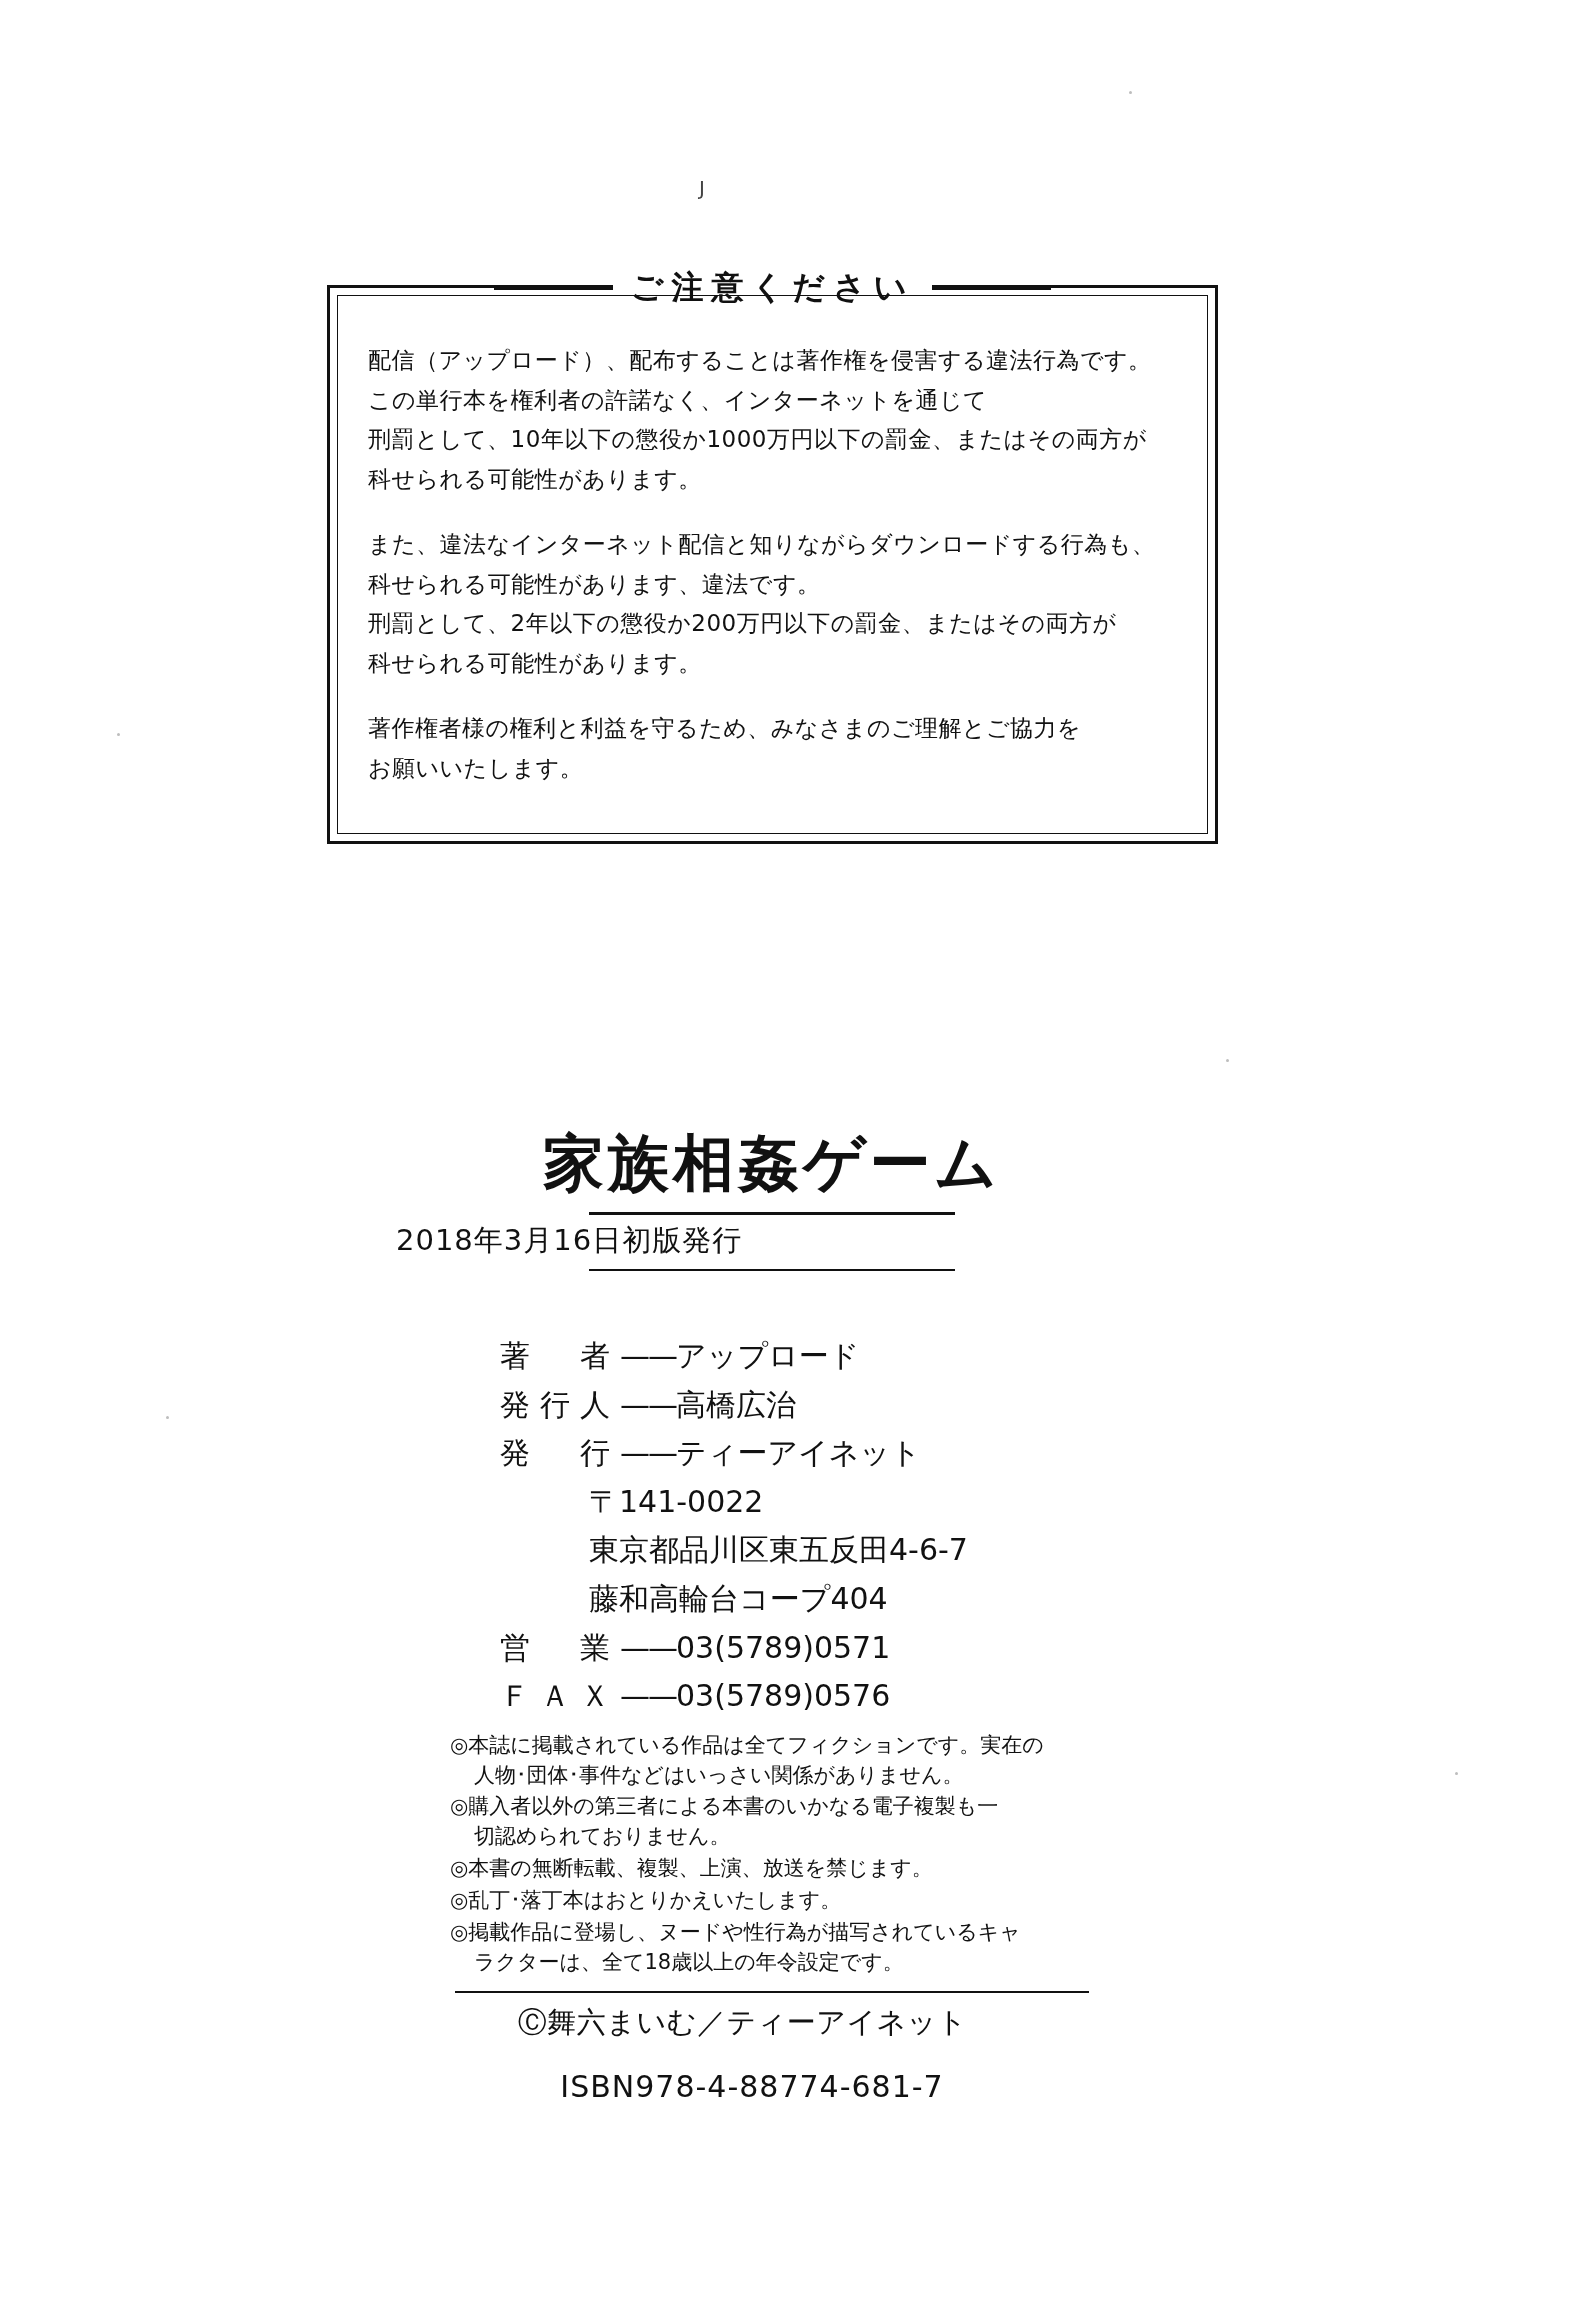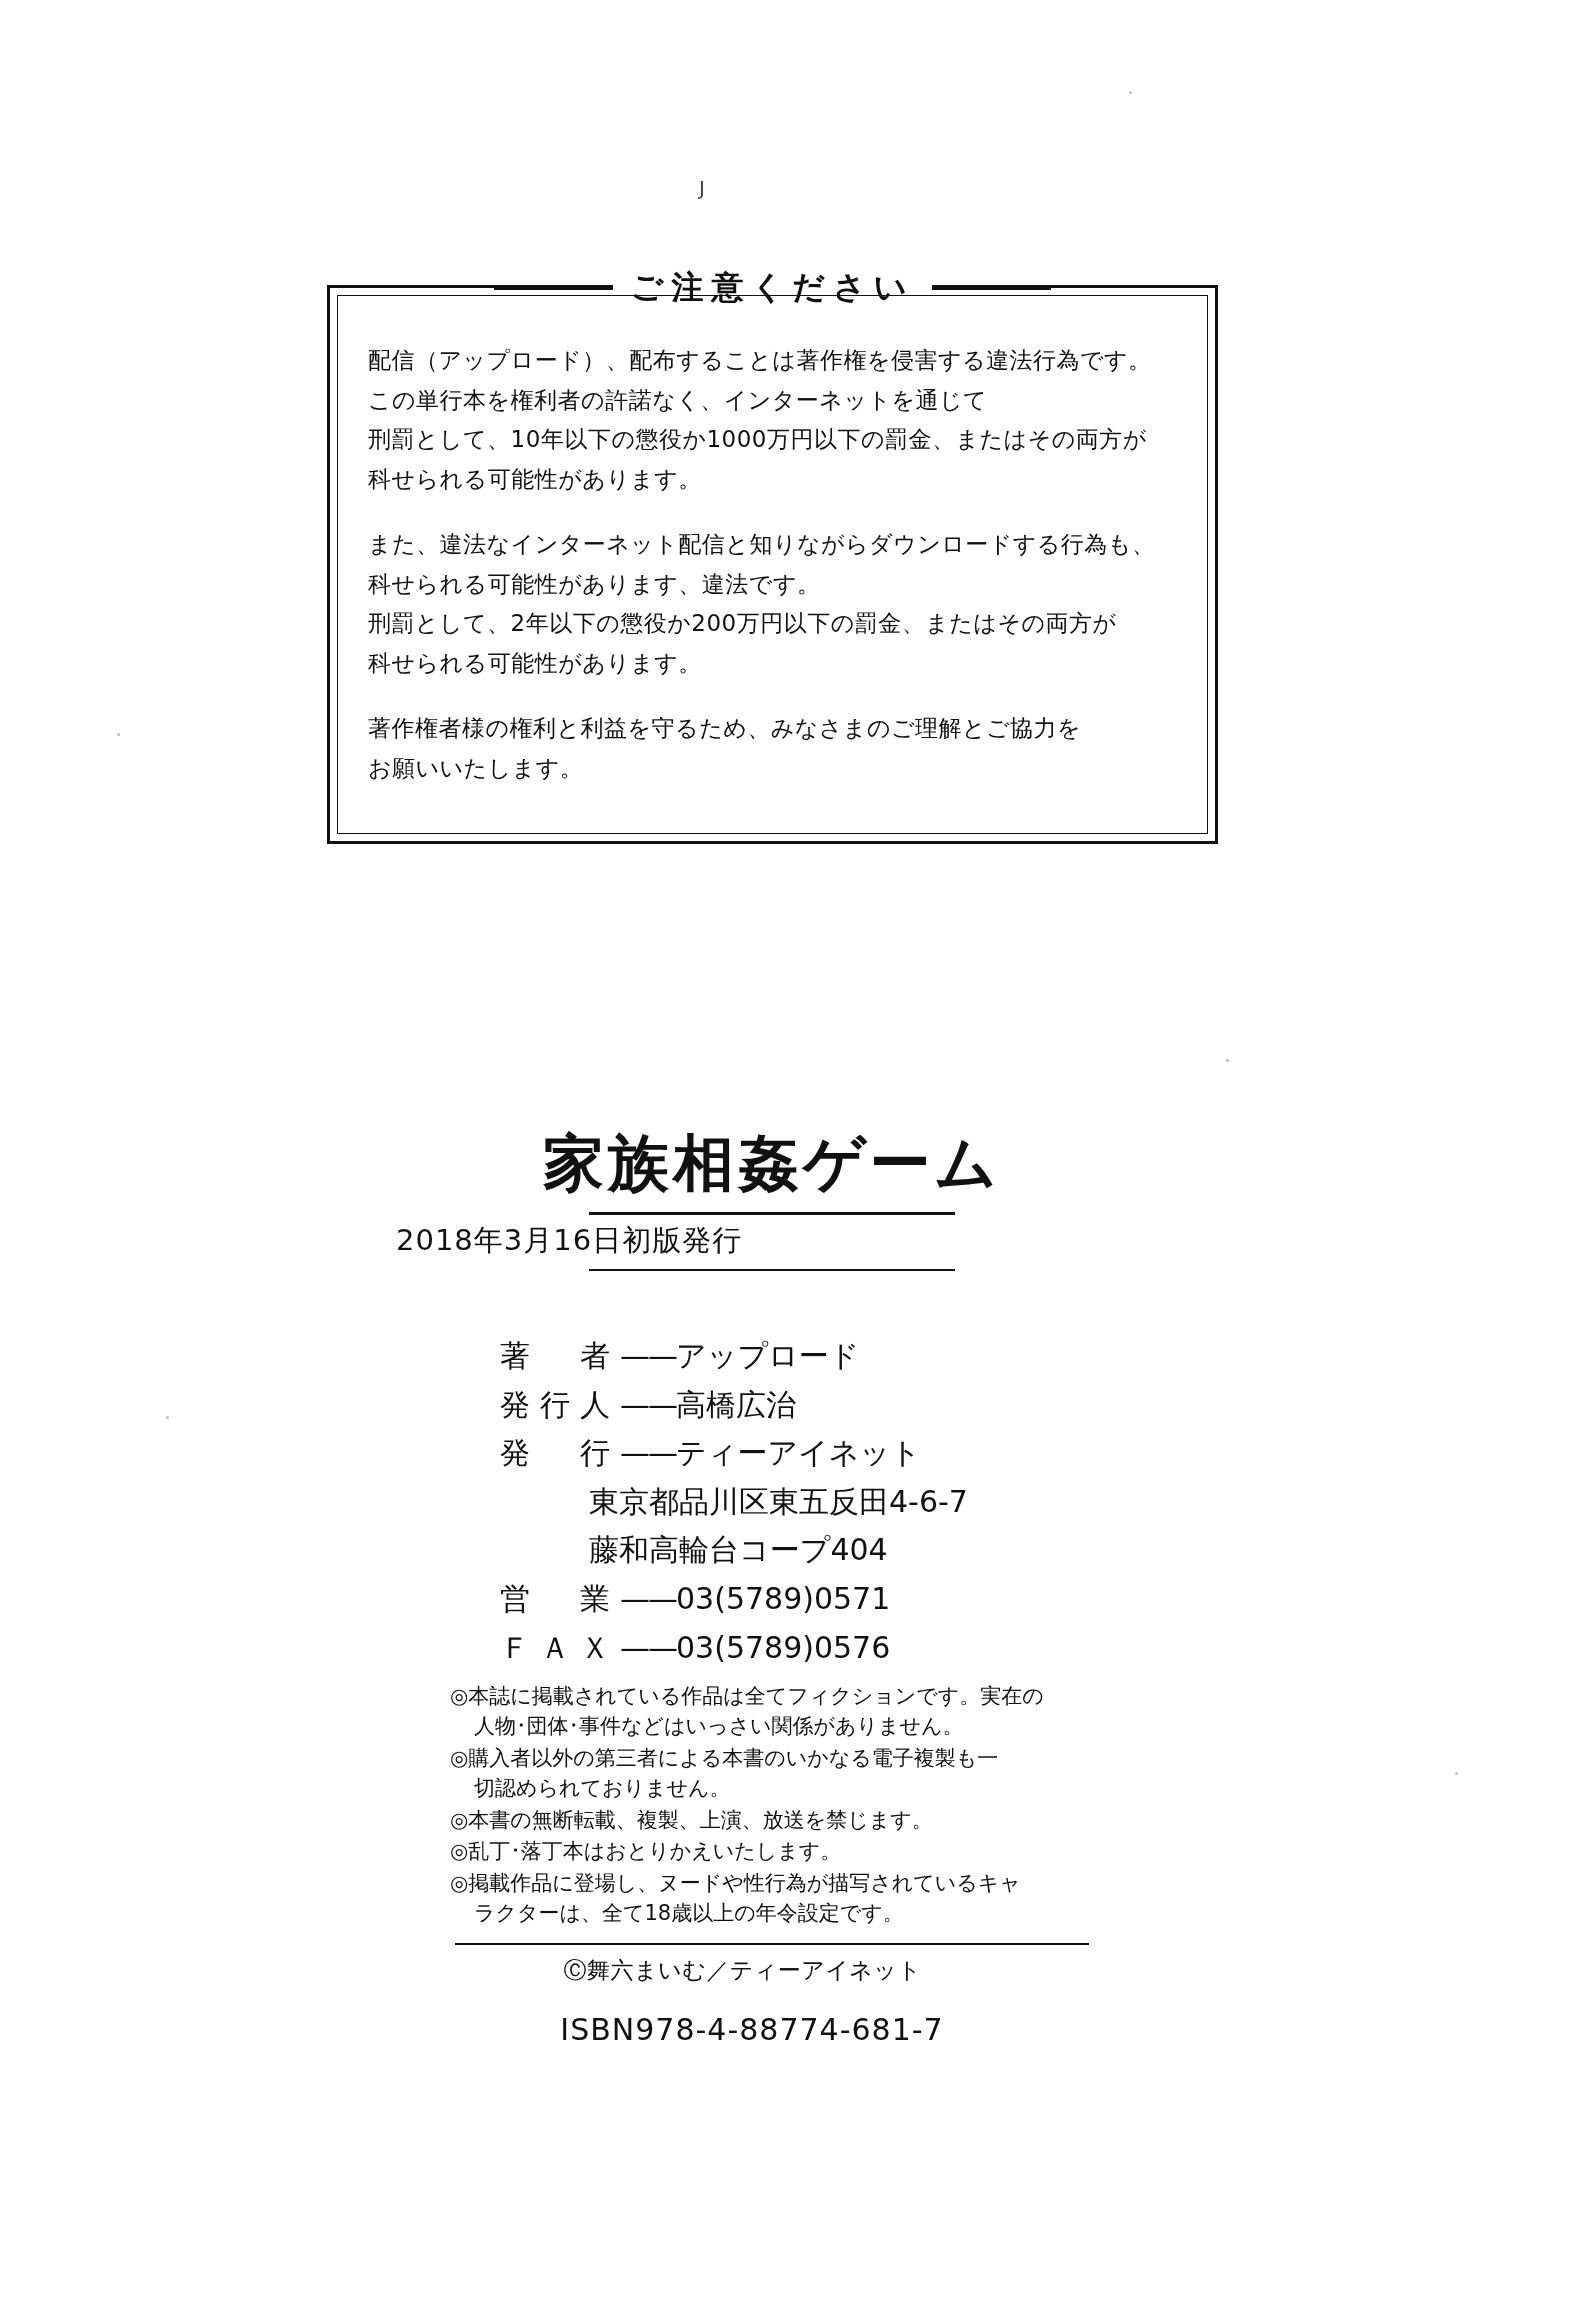--- a/index.html
+++ b/index.html
@@ -157,21 +157,21 @@
     padding-left: 24px;
   }
 
   .bottom-rule {
     width: 634px;
     margin: 14px auto 0 59px;
     border-top: 2px solid #111;
   }
   .copyright {
     text-align: center;
-    font-size: 23px;
+    font-size: 29px;
     margin-top: 10px;
     padding-right: 59px;
     letter-spacing: 0.5px;
   }
   .isbn {
     text-align: center;
     font-size: 30px;
     margin-top: 26px;
     padding-right: 40px;
     letter-spacing: 1px;
@@ -243,20 +243,21 @@
       <span class="credit-row">
         <span class="credit-label w3">著　者</span><span class="credit-dash">——</span><span class="credit-value">アップロード</span>
       </span>
       <span class="credit-row">
         <span class="credit-label w3">発行人</span><span class="credit-dash">——</span><span class="credit-value">高橋広治</span>
       </span>
       <span class="credit-row">
         <span class="credit-label w3">発　行</span><span class="credit-dash">——</span><span class="credit-value">ティーアイネット</span>
       </span>
 
+      <span class="credit-indent">〒141-0022</span>
       <span class="credit-indent">東京都品川区東五反田4-6-7</span>
       <span class="credit-indent">藤和高輪台コープ404</span>
 
       <span class="credit-row">
         <span class="credit-label w3">営　業</span><span class="credit-dash">——</span><span class="credit-value">03(5789)0571</span>
       </span>
       <span class="credit-row">
         <span class="credit-label w3">ＦＡＸ</span><span class="credit-dash">——</span><span class="credit-value">03(5789)0576</span>
       </span>
     </div>

